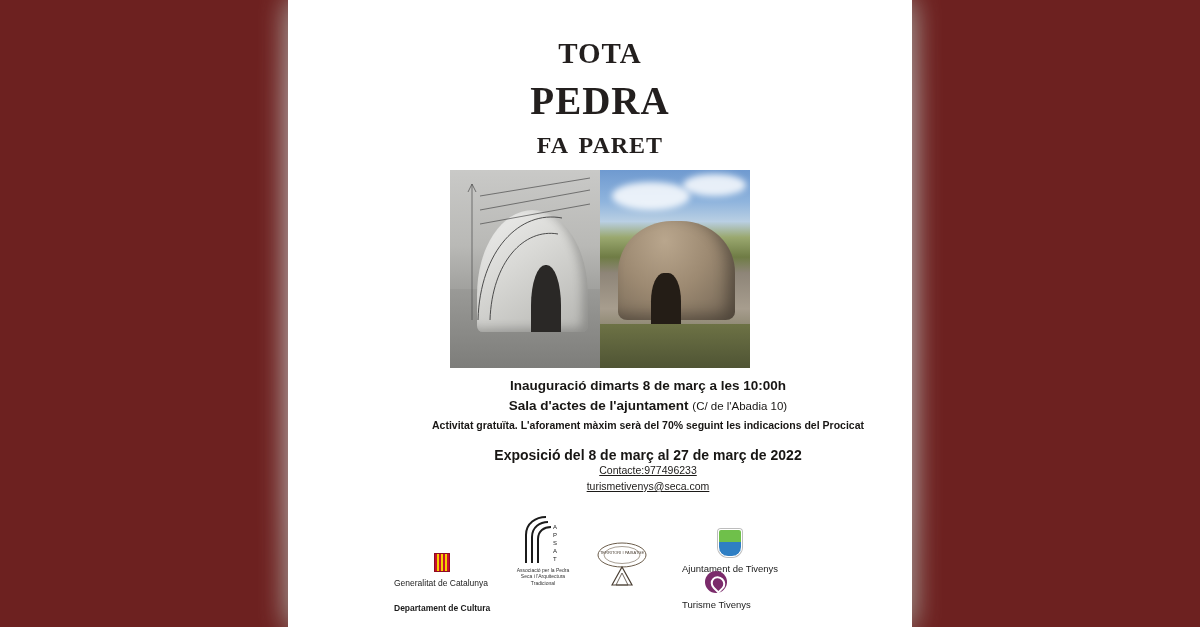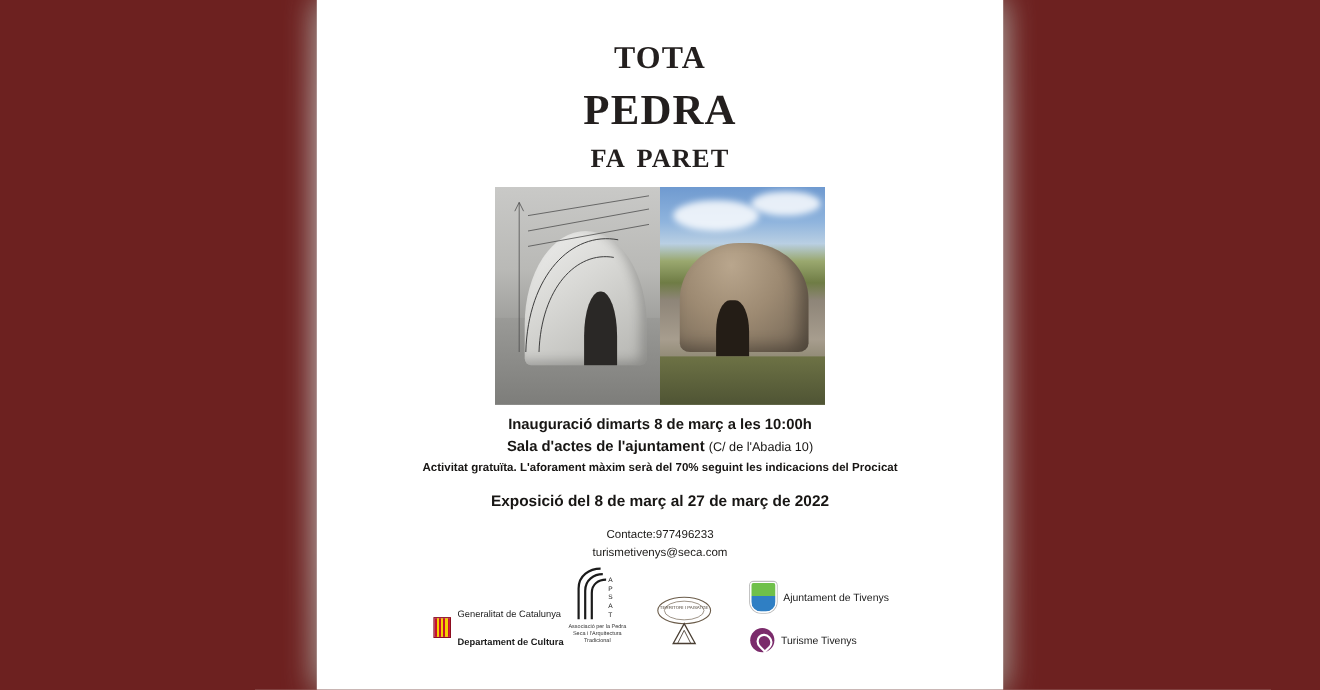--- a/index.html
+++ b/index.html
@@ -209,20 +209,21 @@
 
   
   .textblock {
     position: absolute;
     left: 0;
     top: 376px;
     width: 624px;
     text-align: center;
     color: #181614;
     font-family: "Liberation Sans", sans-serif;
+    padding-left: 48px;
   }
   .line-inaug {
     font-size: 13.5px;
     font-weight: bold;
     line-height: 1.45;
   }
   .line-sala {
     font-size: 13.5px;
     font-weight: bold;
     line-height: 1.45;
@@ -235,39 +236,41 @@
     font-size: 10.5px;
     font-weight: bold;
     margin-top: 4px;
   }
   .line-expo {
     font-size: 14px;
     font-weight: bold;
     margin-top: 16px;
   }
   .contact {
-    margin-top: 16px;
+    margin-top: 0;
     font-size: 10.5px;
     line-height: 1.5;
     color: #1c1a18;
+    text-decoration: underline;
   }
 
   
   .logos {
     position: absolute;
     left: 0;
     top: 505px;
     width: 624px;
     height: 110px;
   }
   .logo {
     position: absolute;
     display: flex;
     align-items: center;
     gap: 6px;
+    flex-direction: column;
   }
   .logo-gencat { left: 106px; top: 48px; }
   .gencat-mark {
     width: 14px;
     height: 17px;
     background:
       repeating-linear-gradient(to right,
         #c8102e 0px, #c8102e 2px,
         #f5d000 2px, #f5d000 4px);
     border: 1px solid #8d0c20;

